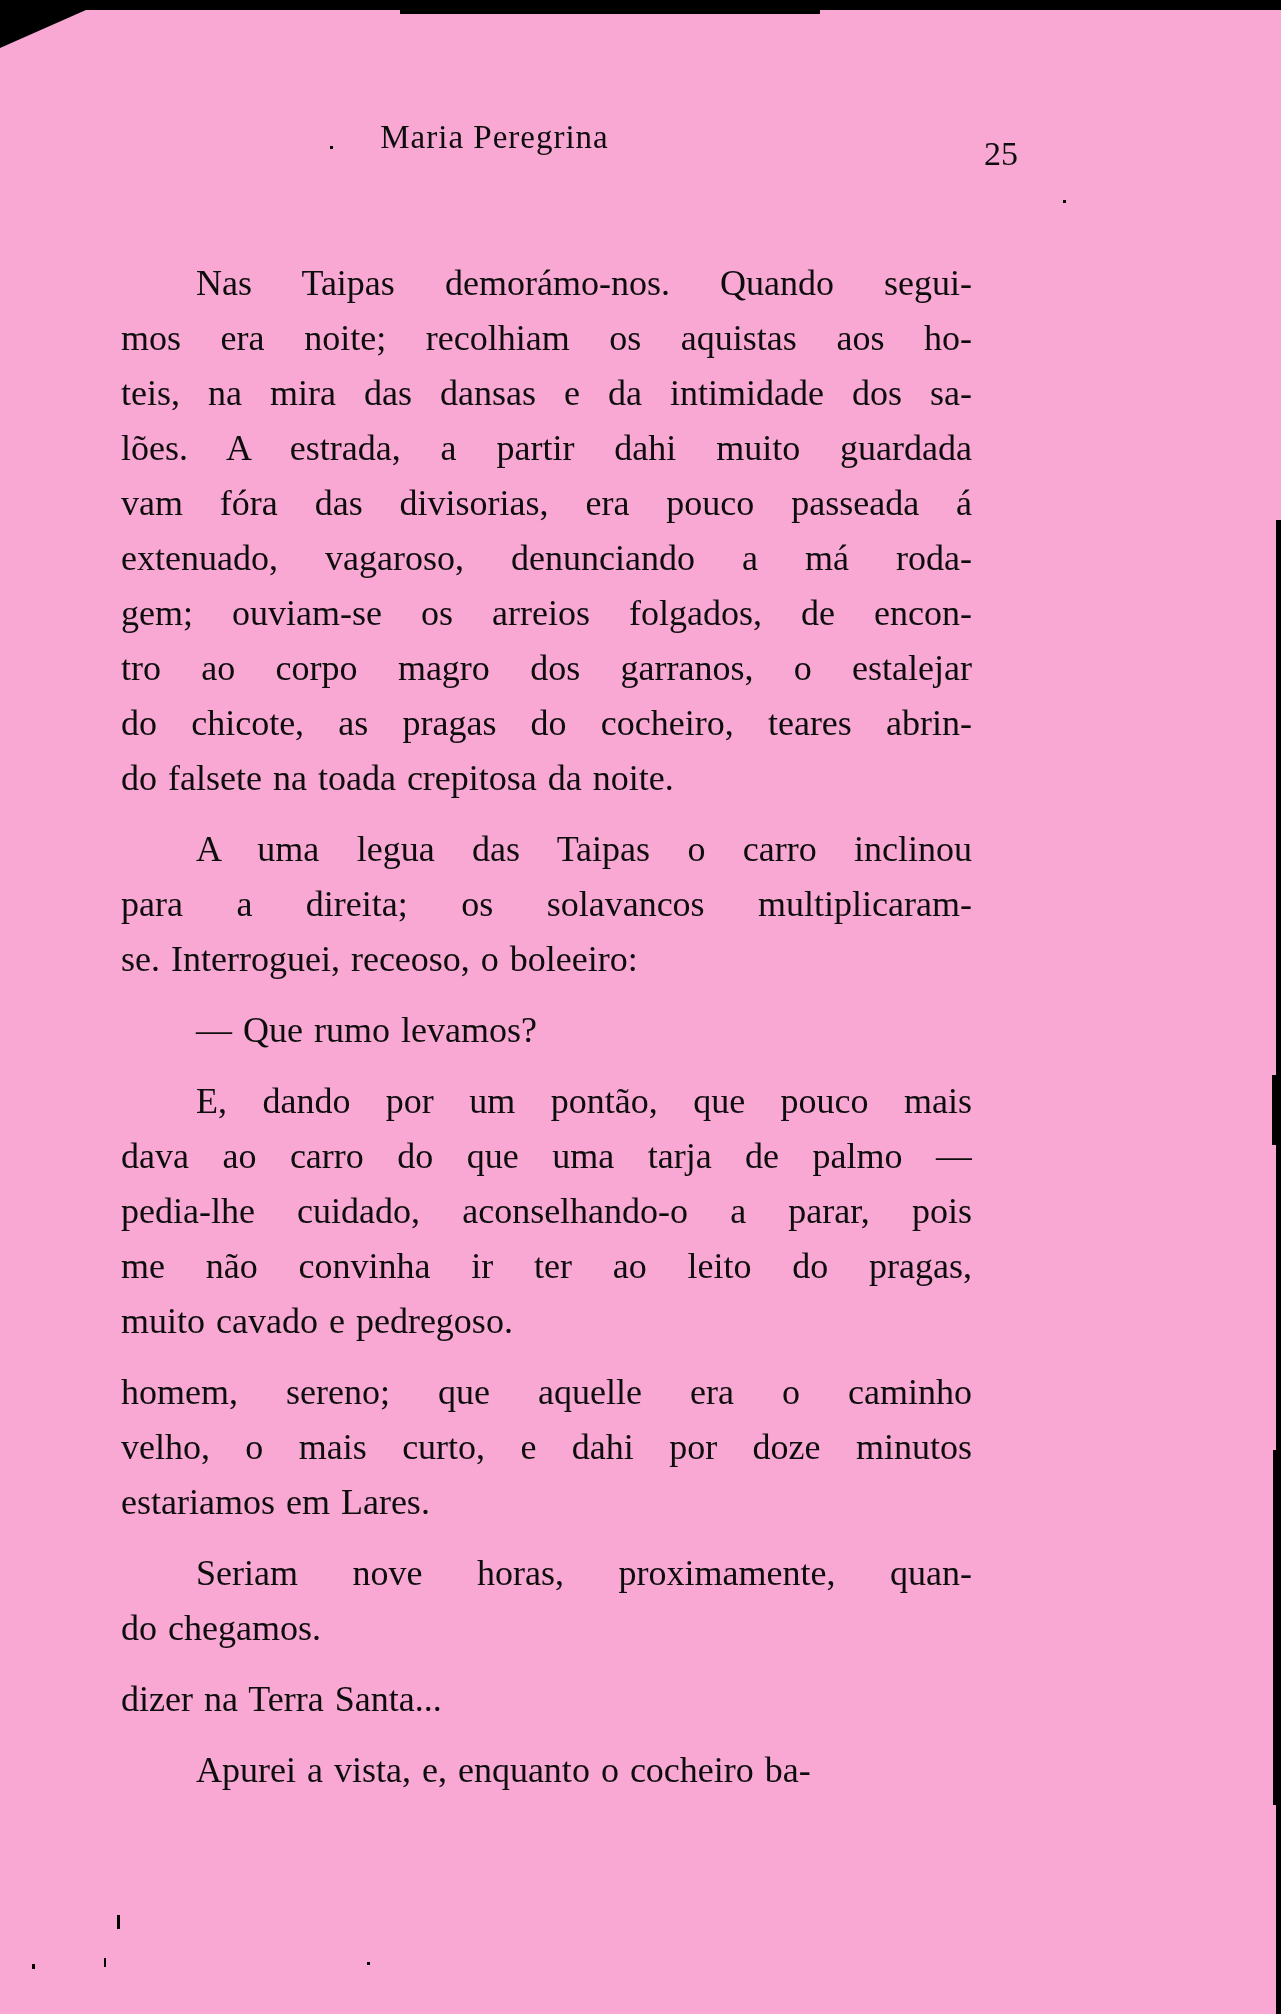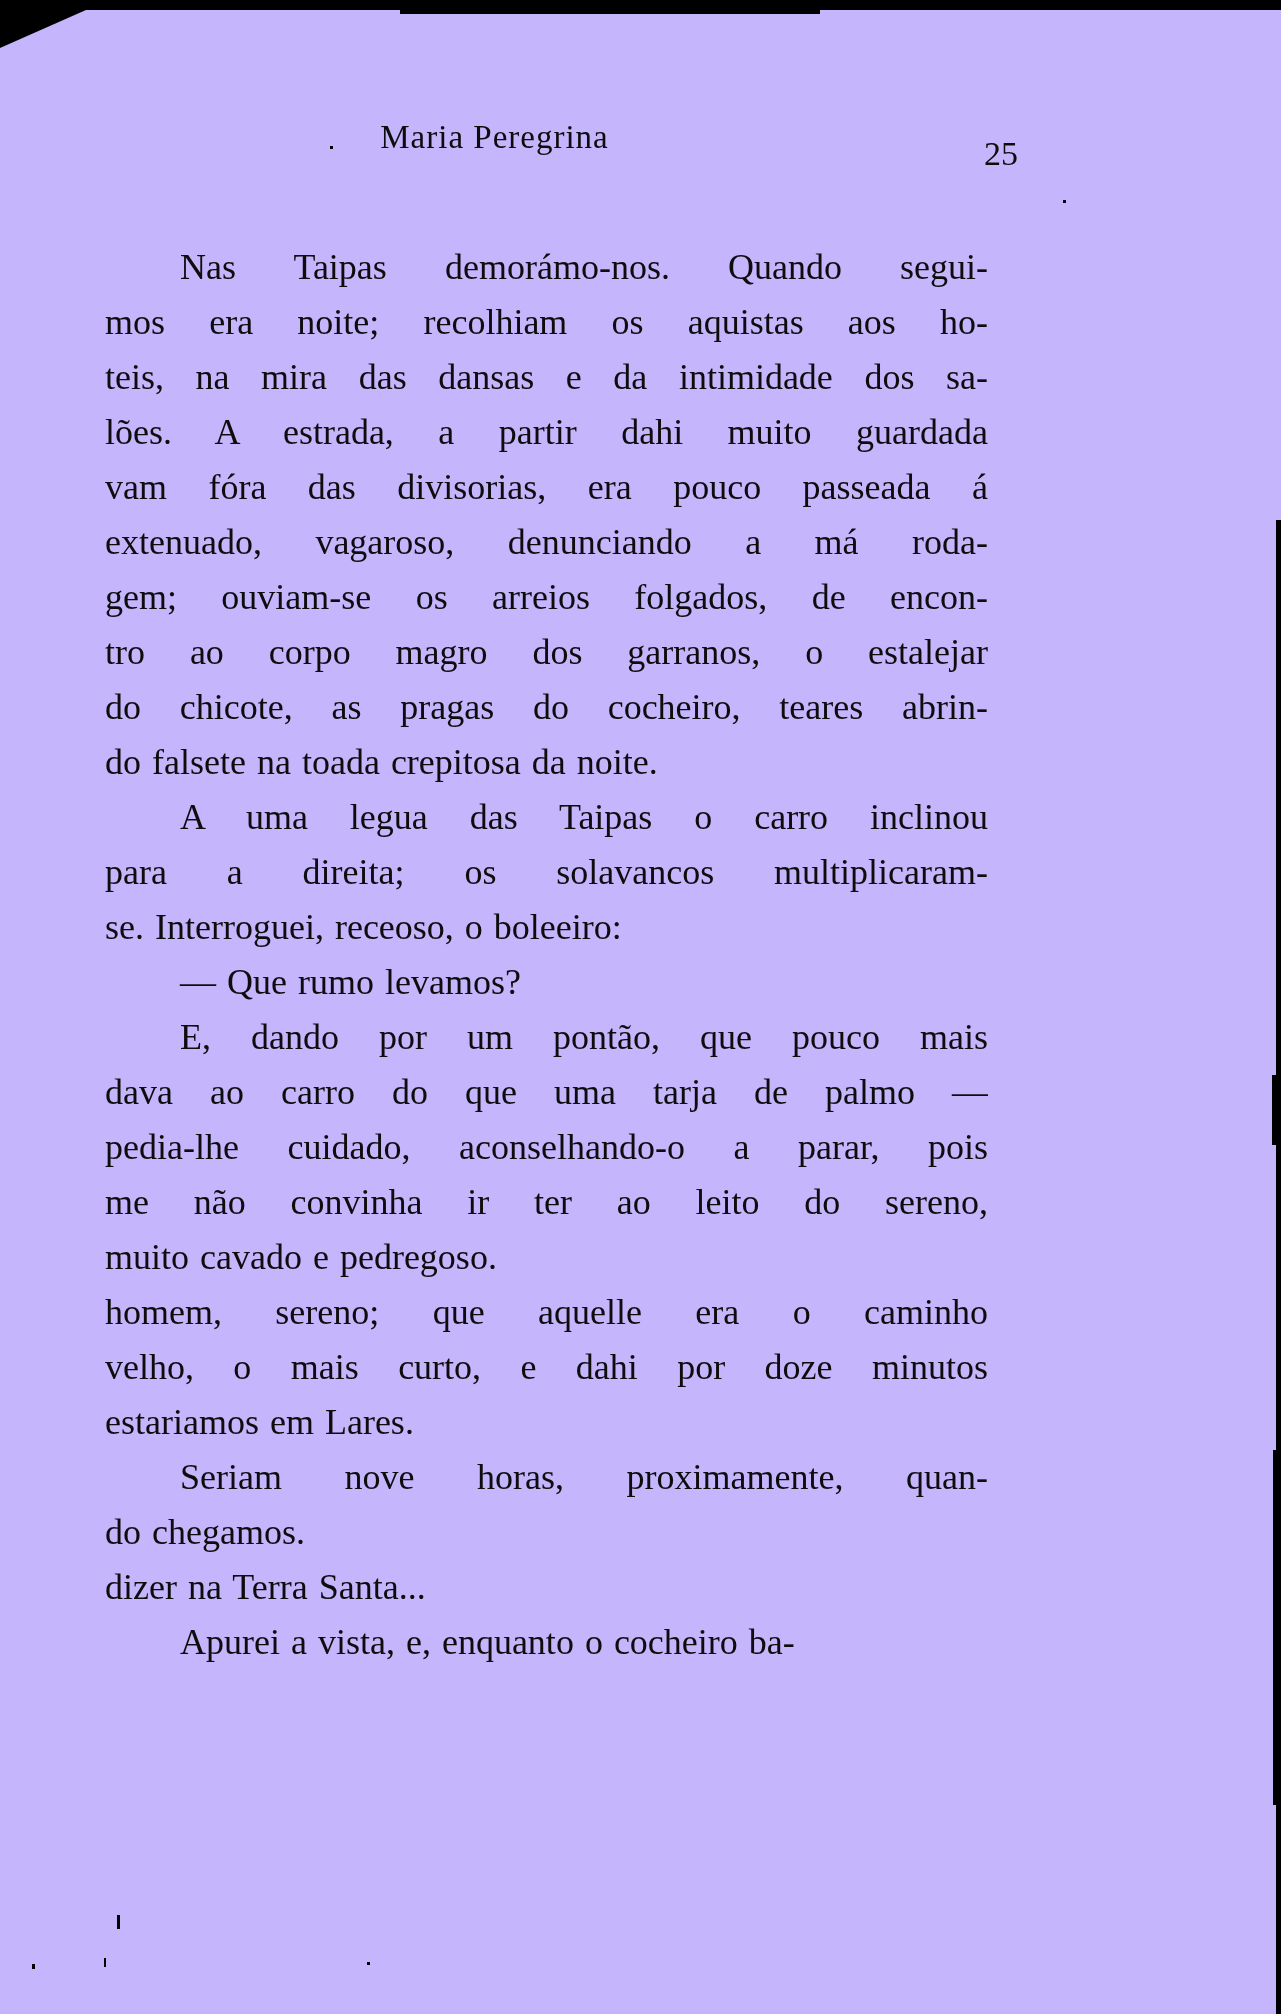--- a/index.html
+++ b/index.html
@@ -64,36 +64,36 @@
     position: absolute; right: -30px; top: 17px;
     font-size: 34px;
     line-height: 50px;
   }
 
   
   .page-body {
     position: absolute; top: 240px; left: 105px; width: 883px;
     font-size: 36px;
   }
-  .paragraph { margin: 0; }
+  .paragraph { margin: 16px; }
   .text-line {
     height: 55px;
     line-height: 55px;
     overflow: hidden;
     text-align: justify;
     text-align-last: justify;
     word-spacing: 2px;
   }
   .text-line.first { padding-left: 75px; }
   .text-line.last  { text-align-last: left; }
 </style>
 </head>
 <body>
 
-<div class="page" style="background: #c4b5fd; color: rgb(13, 13, 13);">
+<div class="page" style="background: #f9a8d4; color: rgb(13, 13, 13);">
 
   <div class="artifact-top-bar"></div>
   <div class="artifact-top-bar-mid"></div>
   <div class="artifact-corner"></div>
   <div class="artifact-right-line"></div>
   <div class="artifact-right-blob-1"></div>
   <div class="artifact-right-blob-2"></div>
 
   <header class="page-header">
     <div class="running-title">Maria Peregrina</div>
@@ -118,21 +118,21 @@
         <div class="text-line">para a direita; os solavancos multiplicaram-</div>
         <div class="text-line last">se. Interroguei, receoso, o boleeiro:</div>
       </div>
       <div class="paragraph">
         <div class="text-line first last">— Que rumo levamos?</div>
       </div>
       <div class="paragraph">
         <div class="text-line first">E, dando por um pontão, que pouco mais</div>
         <div class="text-line">dava ao carro do que uma tarja de palmo —</div>
         <div class="text-line">pedia-lhe cuidado, aconselhando-o a parar, pois</div>
-        <div class="text-line">me não convinha ir ter ao leito do sereno,</div>
+        <div class="text-line">me não convinha ir ter ao leito do pragas,</div>
         <div class="text-line last">muito cavado e pedregoso.</div>
       </div>
       <div class="paragraph">
         <div class="text-line">homem, sereno; que aquelle era o caminho</div>
         <div class="text-line">velho, o mais curto, e dahi por doze minutos</div>
         <div class="text-line last">estariamos em Lares.</div>
       </div>
       <div class="paragraph">
         <div class="text-line first">Seriam nove horas, proximamente, quan-</div>
         <div class="text-line last">do chegamos.</div>

